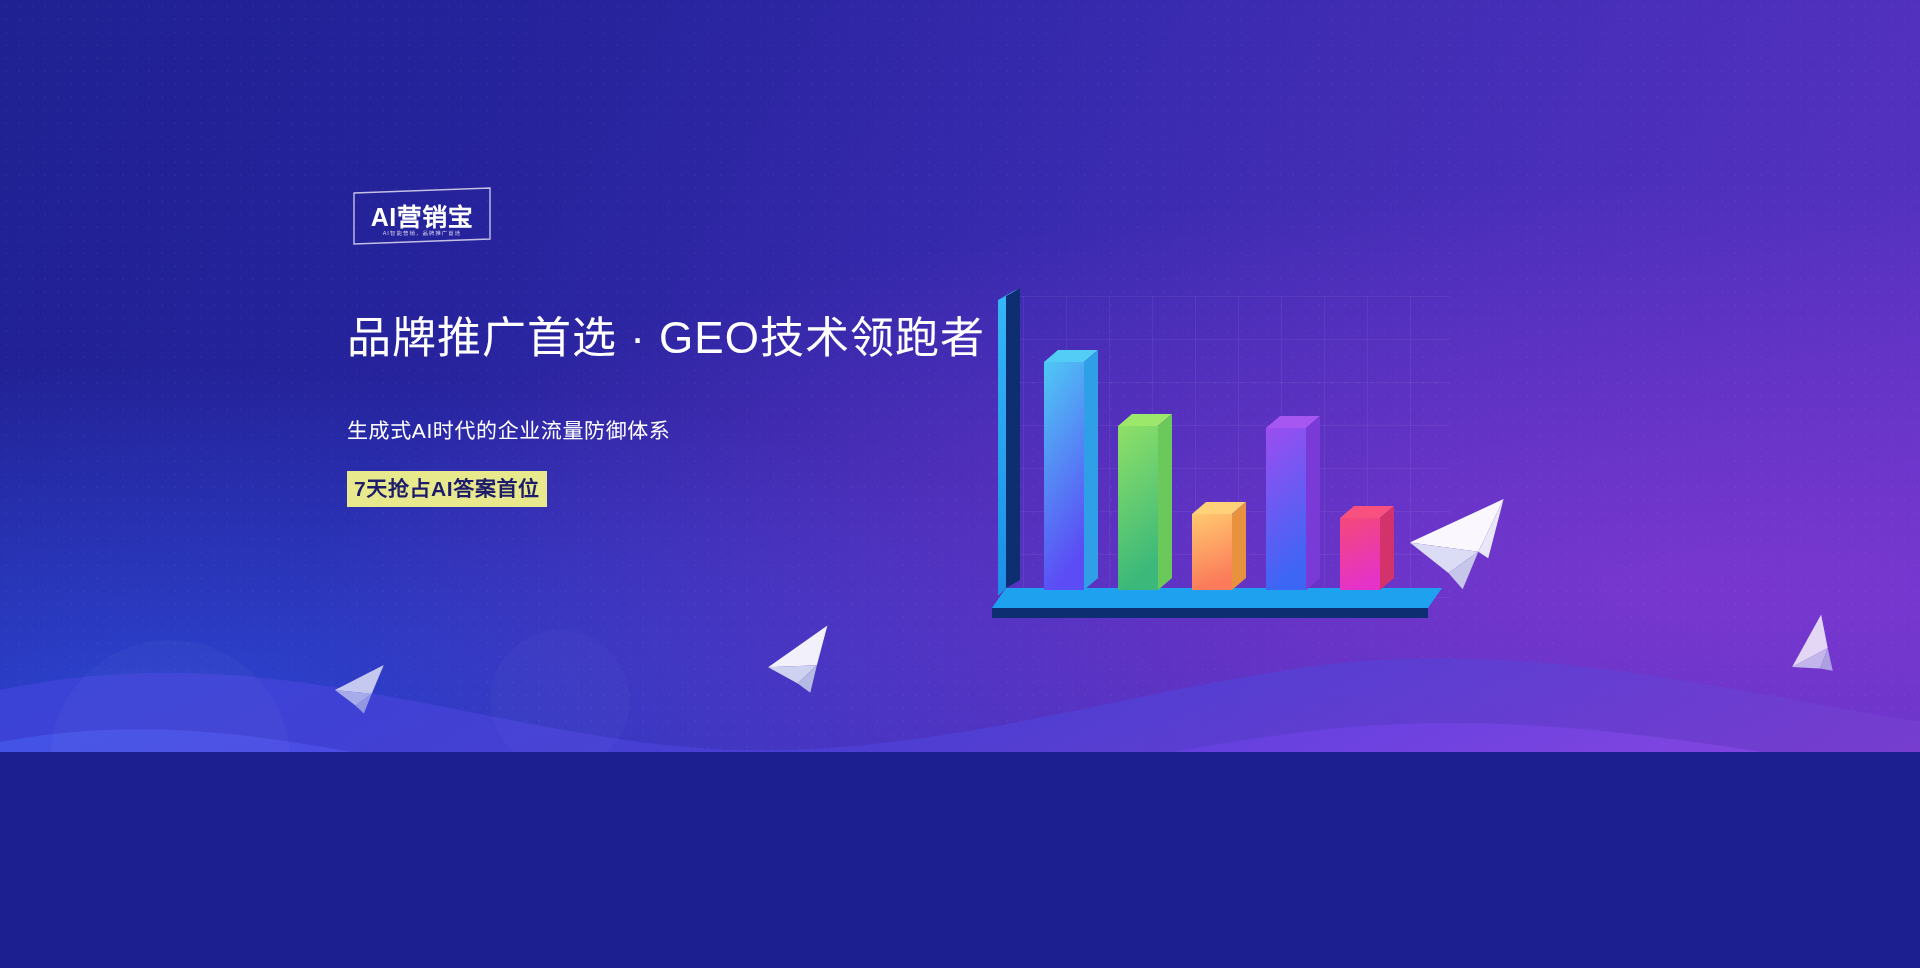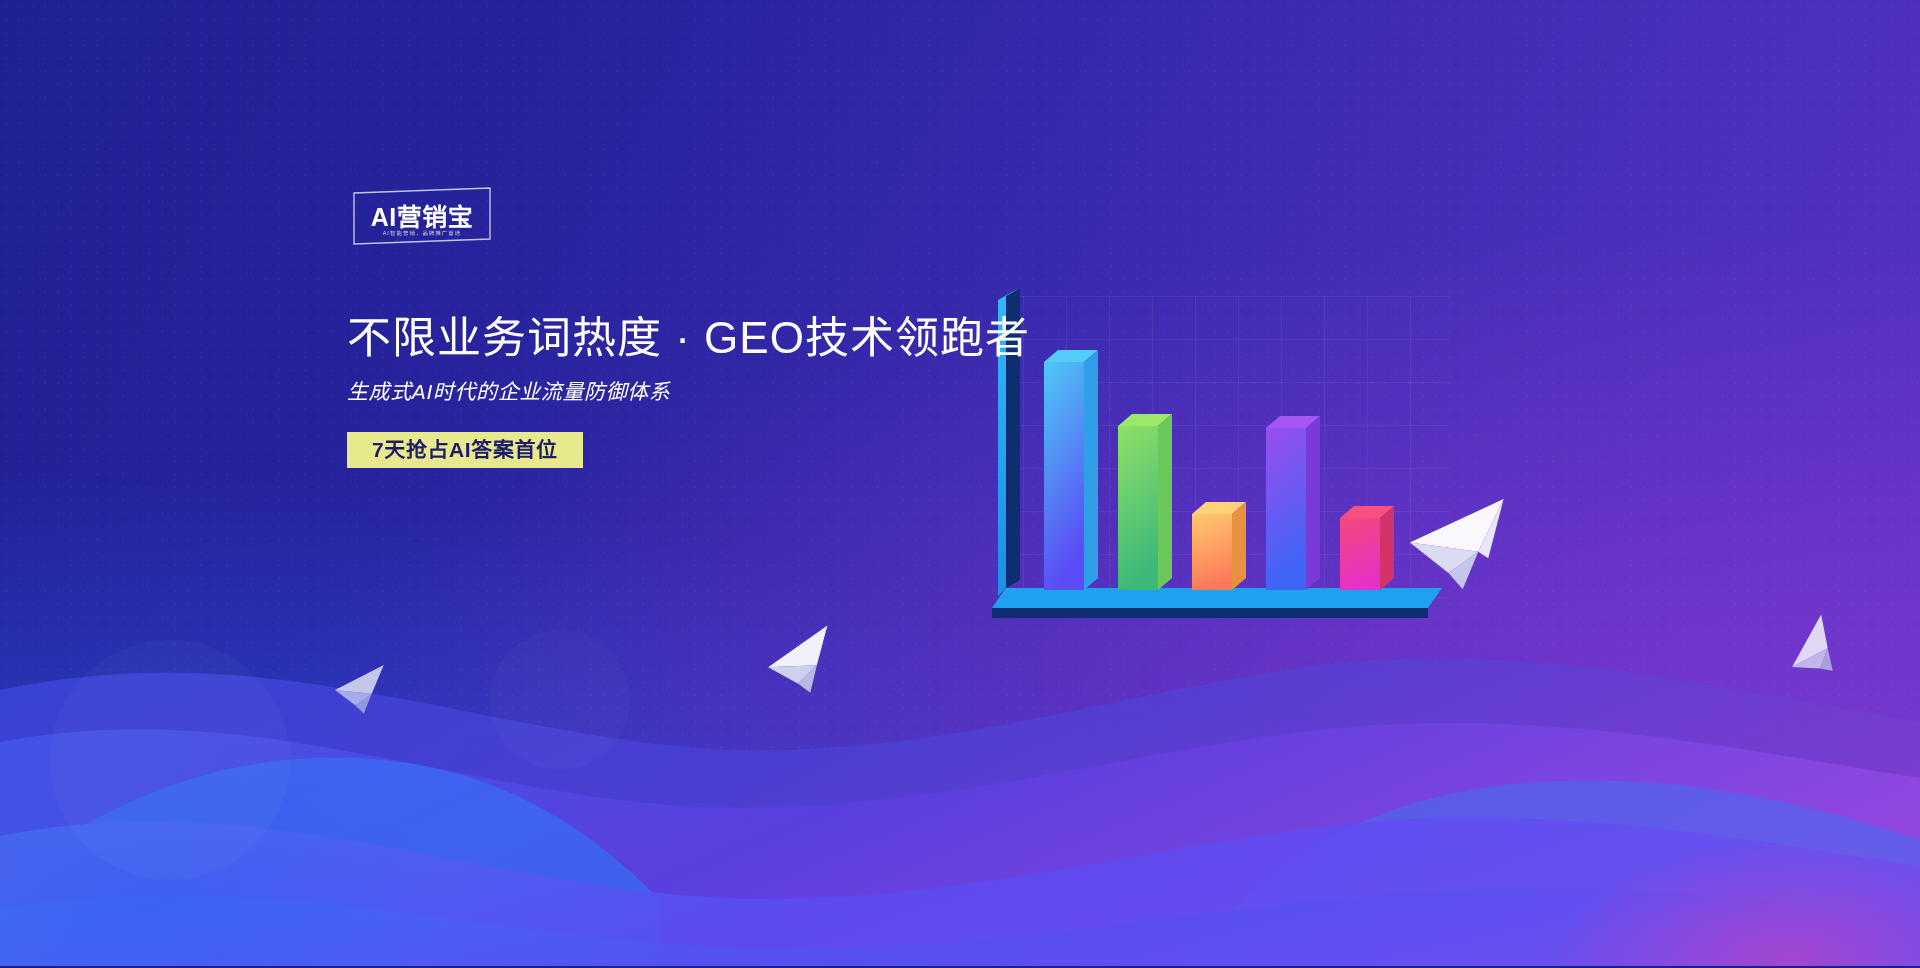--- a/index.html
+++ b/index.html
@@ -6,21 +6,21 @@
   * { margin:0; padding:0; box-sizing:border-box; }
   html, body {
     width:1920px; height:968px;
     overflow:hidden;
     background:#1b1f8f;
     font-family:"Liberation Sans","DejaVu Sans",sans-serif;
   }
 
   #banner {
     position:relative;
-    width:1920px; height:966px;
+    width:1920px; height:752px;
     overflow:hidden;
     background:
       radial-gradient(ellipse 120% 90% at 88% 78%, rgba(150,60,220,0.55) 0%, rgba(150,60,220,0) 60%),
       radial-gradient(ellipse 90% 70% at 8% 92%, rgba(50,90,245,0.55) 0%, rgba(50,90,245,0) 62%),
       linear-gradient(118deg, #1f2192 0%, #26239c 26%, #3a2bb0 52%, #4a2fba 72%, #5b33c4 100%);
   }
 
   
   .dot-texture {
     position:absolute; inset:0;
@@ -82,27 +82,27 @@
     line-height:1.25;
   }
 
   .feature-line {
     color:#ffffff;
     font-size:21px;
     letter-spacing:0.6px;
     white-space:nowrap;
     line-height:1;
   }
-  #feature-1 { margin-top:16px;font-style:italic; }
+  #feature-1 { margin-top:55px; }
   #feature-2 { margin-top:33px; }
 
   #feature-highlight {
     display:inline-block;
     margin-top:30px;
-    padding:7px 25px 8px;
+    padding:7px 7px 8px;
     background:#e8e88c;
     color:#1c1c6b;
     font-size:21px;
     font-weight:bold;
     letter-spacing:0.6px;
     white-space:nowrap;
     line-height:1;
   }
 
   #feature-stats {
@@ -250,21 +250,21 @@
 
       <g>
         <polygon points="360,222 400,222 414,210 374,210" fill="#f8507f"></polygon>
         <polygon points="400,222 414,210 414,282 400,294" fill="#d4326a"></polygon>
         <rect x="360" y="222" width="40" height="72" fill="url(#g-bar4)"></rect>
       </g>
     </svg>
   </div>
 
   <div id="copy">
-    <h1 id="headline">不限业务词热度 · GEO技术领跑者</h1>
+    <h1 id="headline">品牌推广首选 · GEO技术领跑者</h1>
 
     <div class="feature-line" id="feature-1">生成式AI时代的企业流量防御体系</div>
 
 
     <div id="feature-highlight">7天抢占AI答案首位</div>
 
   </div>
 
   <svg class="layer planes" viewBox="0 0 1920 968">
 

